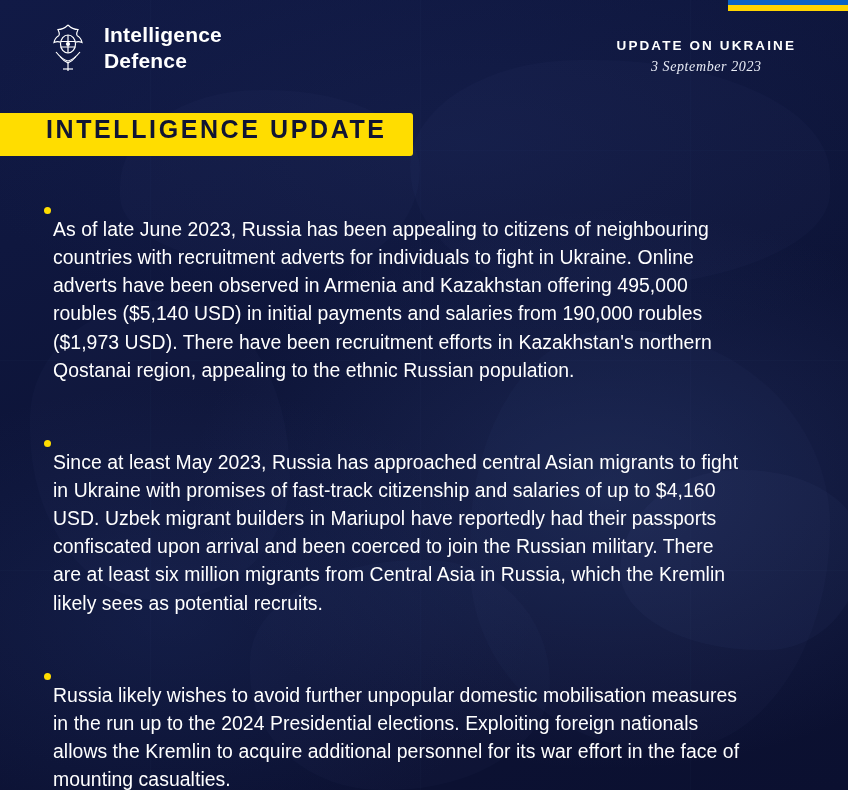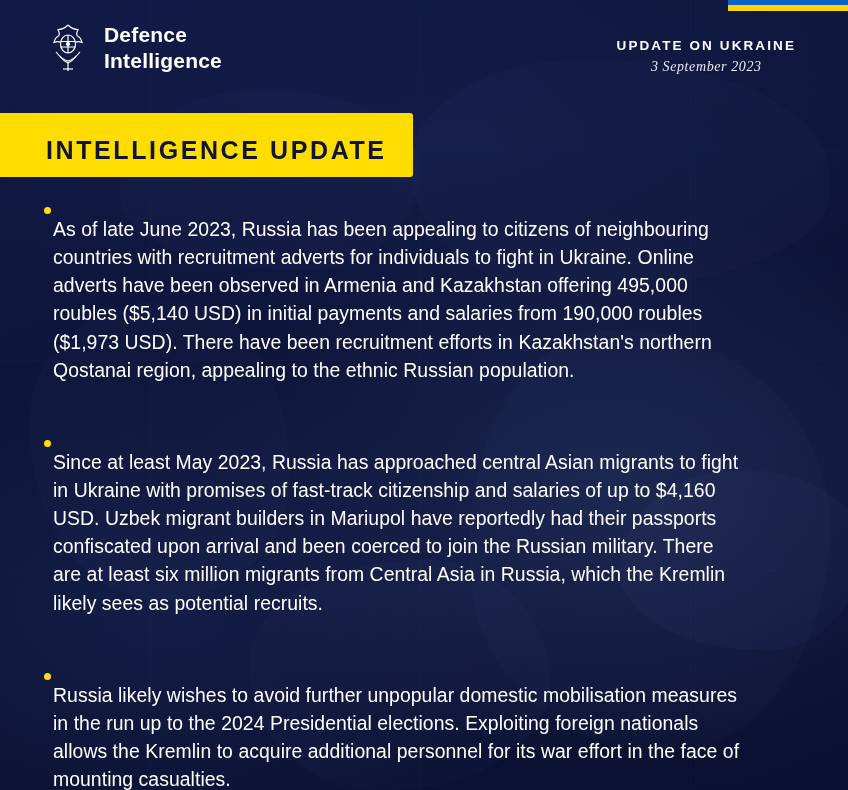--- a/index.html
+++ b/index.html
@@ -105,21 +105,21 @@
     color: #e9ecf6;
     font-family: "Liberation Serif", serif;
   }
 
   
   .banner {
     position: absolute;
     left: 0;
     top: 113px;
     background: #ffdd00;
-    padding: 23px 26px 12px 46px;
+    padding: 2px 26px 12px 46px;
     border-radius: 0 3px 3px 0;
   }
   .banner-text {
     color: #111533;
     font-size: 25px;
     font-weight: 700;
     letter-spacing: 2.6px;
   }
 
   
@@ -189,22 +189,22 @@
             <path d="M14.6 19.5h14.8M14.6 25h14.8"></path>
             <path d="M10 30c4 5 8 8 12 9 4-1 8-4 12-9"></path>
             <path d="M14 34.5c2.5 3.2 5.2 5.4 8 6.4 2.8-1 5.5-3.2 8-6.4"></path>
             <path d="M22 41v8"></path>
             <path d="M17 47h10"></path>
           </g>
           <circle cx="22" cy="22" r="2.1" fill="#ffffff"></circle>
         </svg>
       </span>
       <span class="brand-text">
+        <span>Intelligence</span>
         <span>Defence</span>
-        <span>Intelligence</span>
       </span>
     </div>
     <div class="header-right">
       <div class="update-kicker">UPDATE ON UKRAINE</div>
       <div class="update-date">3 September 2023</div>
     </div>
   </div>
 
   <div class="banner">
     <div class="banner-text">INTELLIGENCE UPDATE</div>

